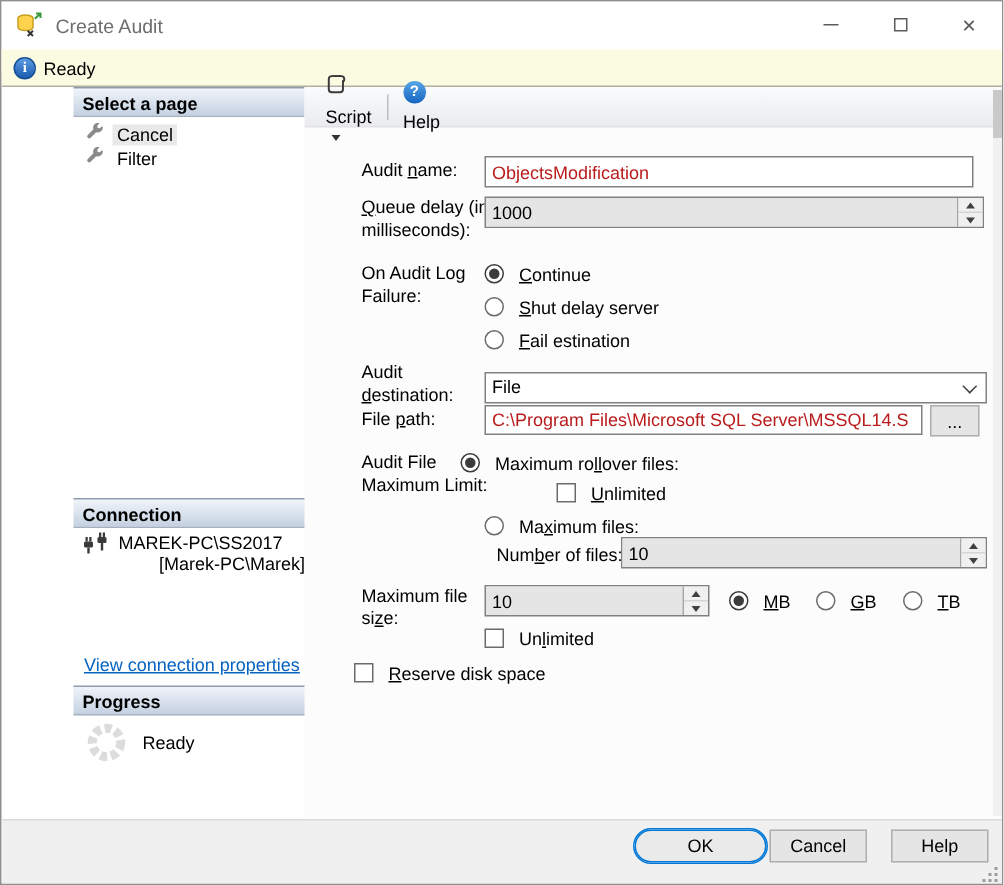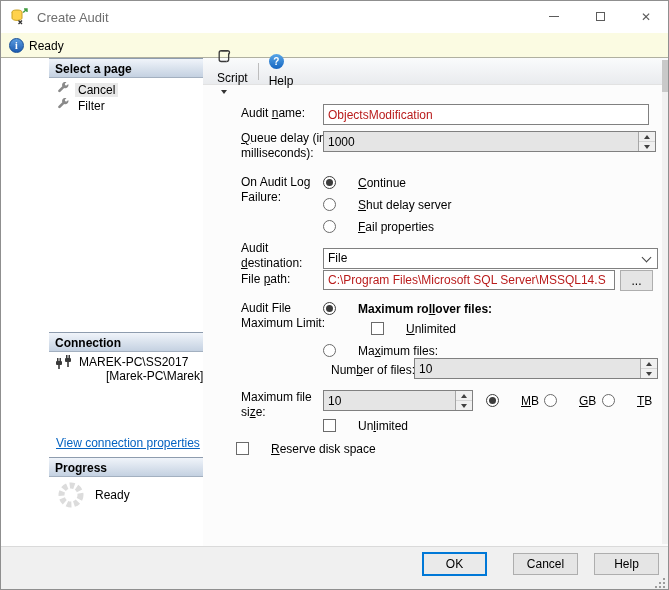--- a/index.html
+++ b/index.html
@@ -44,21 +44,21 @@
   .tin { position:absolute; border:1px solid #808080; background:#fff; font-family:"Liberation Sans",sans-serif; font-size:12px; padding:2px 4px; color:#b91c1c; outline:none; }
   .numgrp { position:absolute; border:1px solid #808080; background:#fff; }
   .numgrp input { position:absolute; left:0; top:0; width:calc(100% - 17px); height:100%; border:0; padding:2px 4px; font-family:"Liberation Sans",sans-serif; font-size:12px; outline:none; background:#e5e5e5; }
   .spin { position:absolute; right:0; top:0; width:17px; height:100%; border-left:1px solid #a6a6a6; display:flex; flex-direction:column; }
   .spin .sb { flex:1; background:#f0f0f0; display:flex; align-items:center; justify-content:center; cursor:pointer; }
   .spin .sb + .sb { border-top:1px solid #d4d4d4; }
   .tri-up { width:0; height:0; border-left:3px solid transparent; border-right:3px solid transparent; border-bottom:4px solid #404040; }
   .tri-dn { width:0; height:0; border-left:3px solid transparent; border-right:3px solid transparent; border-top:4px solid #404040; }
   .combo { position:absolute; border:1px solid #808080; background:#fff; padding:2px 4px; cursor:default; }
   .combo .chev { position:absolute; right:7px; top:5px; width:7px; height:7px; border-right:1.5px solid #444; border-bottom:1.5px solid #444; transform:rotate(45deg); }
-  .opt { position:absolute; display:flex; align-items:center; gap:22px; height:15px; cursor:default;text-align:right; }
+  .opt { position:absolute; display:flex; align-items:center; gap:10px; height:15px; cursor:default;text-align:right; }
   .radio { width:13px; height:13px; border:1px solid #6b6b6b; border-radius:50%; background:#fff; position:relative; flex:none; }
   .radio.on { border-color:#3c3c3c; }
   .radio.on::after { content:""; position:absolute; left:2px; top:2px; width:7px; height:7px; border-radius:50%; background:#3c3c3c; }
   .chk { width:13px; height:13px; border:1px solid #6b6b6b; background:#fff; flex:none; }
   .vscroll { position:absolute; right:1px; top:2px; width:7px; height:484px; background:#f1f1f1; }
   .vthumb { position:absolute; left:0; top:0; width:7px; height:32px; background:#c9c9c9; }
 
   
   .footer { position:absolute; left:0; top:545px; width:100%; height:45px; background:#f0f0f0; border-top:1px solid #dadada; }
   .btn { position:absolute; background:#e5e5e5; border:1px solid #aeaeae; font-family:"Liberation Sans",sans-serif; font-size:12px; text-align:center; padding:0; cursor:pointer; }
@@ -185,35 +185,35 @@
     <div class="opt" style="left:120px;top:117px;">
       <span class="radio on"></span>
       <span><span class="mn">C</span><span>ontinue</span></span>
     </div>
     <div class="opt" style="left:120px;top:139px;">
       <span class="radio"></span>
       <span><span class="mn">S</span><span>hut delay server</span></span>
     </div>
     <div class="opt" style="left:120px;top:161px;">
       <span class="radio"></span>
-      <span><span class="mn">F</span><span>ail properties</span></span>
+      <span><span class="mn">F</span><span>ail estination</span></span>
     </div>
 
     <div class="lbl" style="left:38px;top:183px;width:86px;"><span>Audit </span><span class="mn">d</span><span>estination:</span></div>
     <div class="combo" style="left:120px;top:190px;width:335px;height:21px;">
       <span>File</span>
       <span class="chev"></span>
     </div>
 
     <div class="lbl" style="left:38px;top:214px;"><span>File </span><span class="mn">p</span><span>ath:</span></div>
     <input class="tin" style="left: 120px; top: 212px; width: 292px; height: 20px;" value="C:\Program Files\Microsoft SQL Server\MSSQL14.S">
     <button class="btn" style="left:417px;top:212px;width:33px;height:21px;position:absolute;">...</button>
 
     <div class="lbl" style="left:38px;top:243px;width:86px;">Audit File Maximum Limit:</div>
-    <div class="opt" style="left:120px;top:243px;font-weight:bold;">
+    <div class="opt" style="left:104px;top:243px;">
       <span class="radio on"></span>
       <span><span>Maximum ro</span><span class="mn">ll</span><span>over files:</span></span>
     </div>
     <div class="opt" style="left:168px;top:263px;">
       <span class="chk"></span>
       <span><span class="mn">U</span><span>nlimited</span></span>
     </div>
     <div class="opt" style="left:120px;top:285px;">
       <span class="radio"></span>
       <span><span>Ma</span><span class="mn">x</span><span>imum files:</span></span>
@@ -264,19 +264,19 @@
       <span class="chk"></span>
       <span><span class="mn">R</span><span>eserve disk space</span></span>
     </div>
 
     <div class="vscroll">
       <div class="vthumb"></div>
     </div>
   </div>
 
   <div class="footer">
-    <button class="btn default" style="left:421px;top:5px;width:65px;height:24px;">OK</button>
+    <button class="btn default" style="left:421px;top:5px;width:90px;height:24px;border-radius:12px;">OK</button>
     <button class="btn" style="left:512px;top:6px;width:65px;height:22px;">Cancel</button>
     <button class="btn" style="left:593px;top:6px;width:65px;height:22px;">Help</button>
     <div class="grip"></div>
   </div>
 
 </div>
 
 </body></html>

